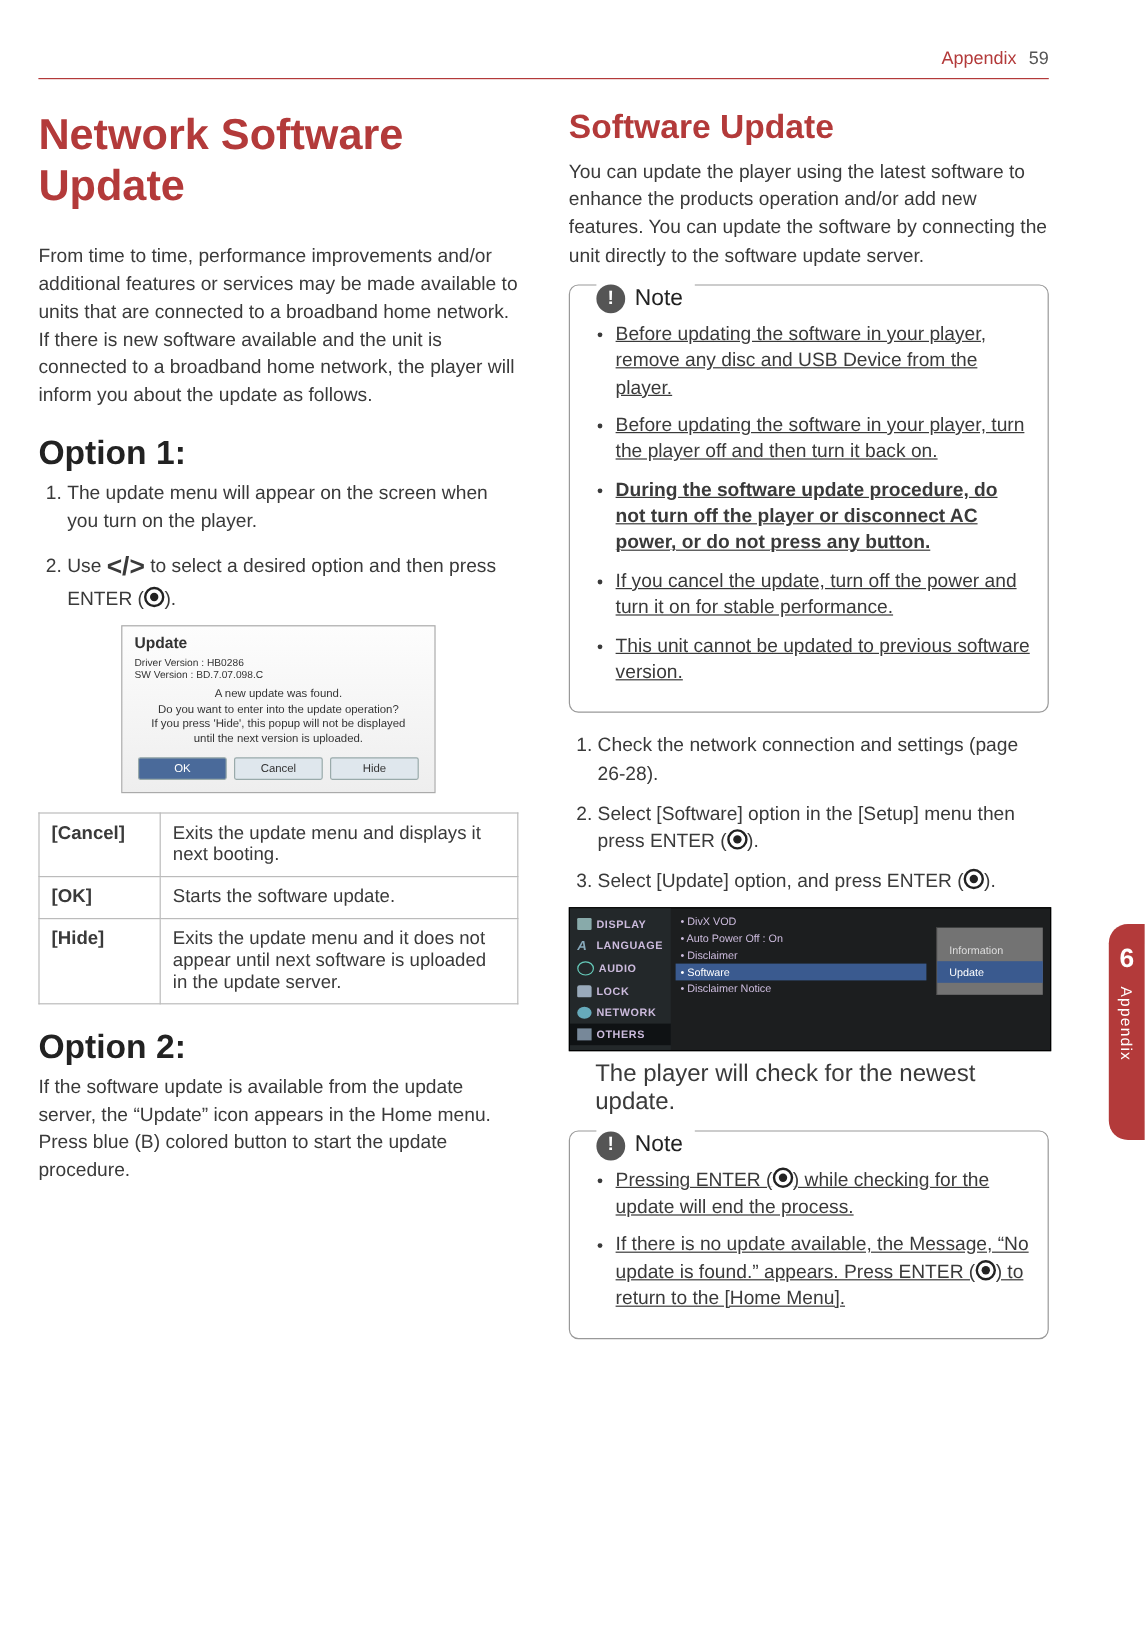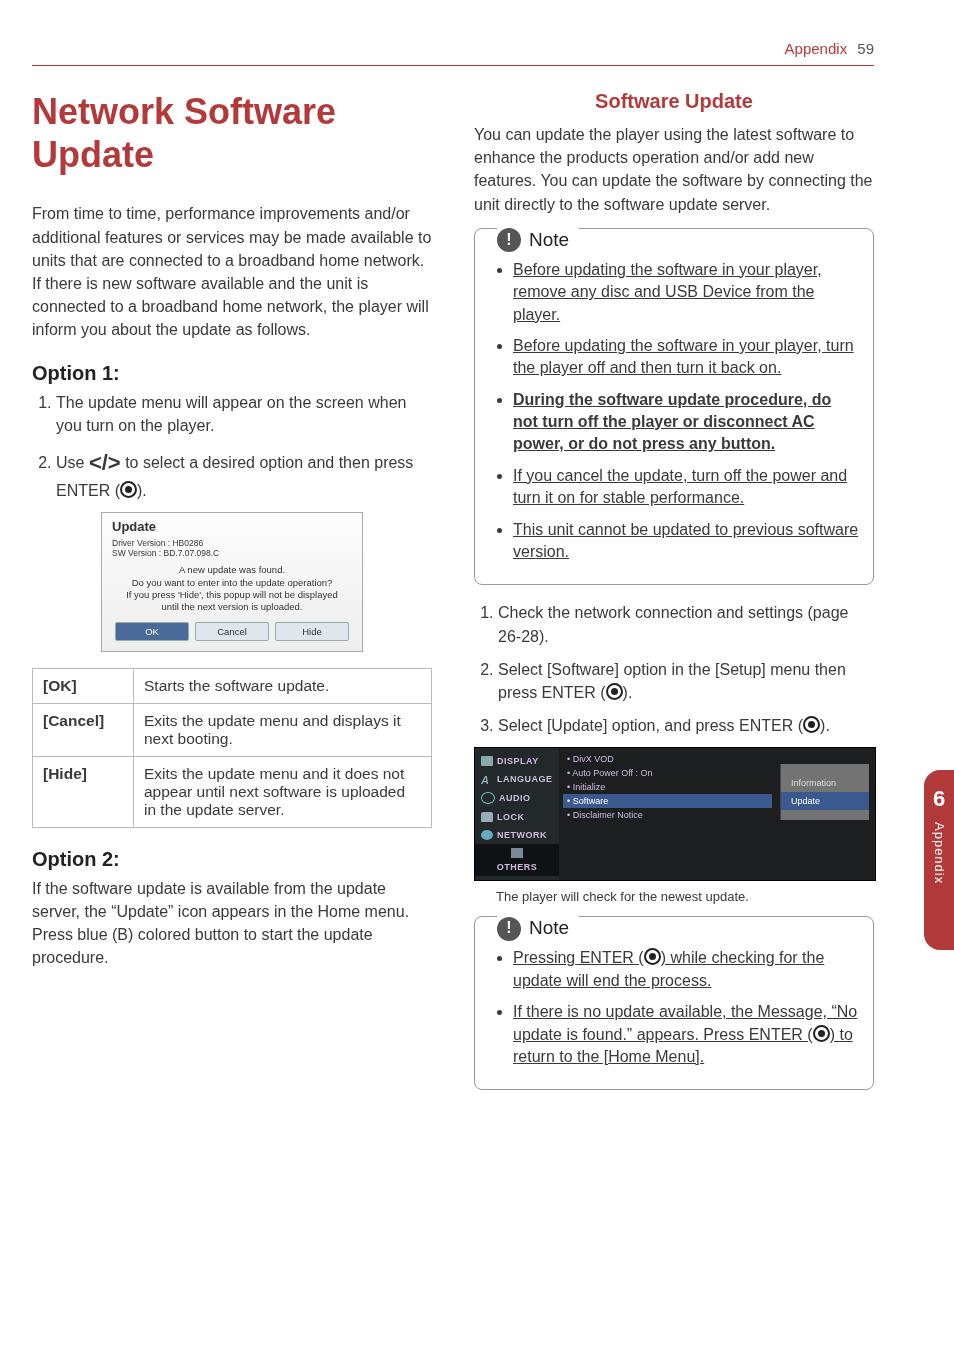--- a/index.html
+++ b/index.html
@@ -36,28 +36,27 @@
     min-width: 0;
   }
   h1.red {
     font-size: 36px;
     font-weight: 600;
     color: #b33a3a;
     margin: 0 0 26px 0;
     line-height: 1.2;
   }
   h2.red {
-    font-size: 20px;
+    font-size: 28px;
     font-weight: 600;
     color: #b33a3a;
     margin: 0 0 10px 0;
-    text-align: center;
   }
   h3.black {
-    font-size: 20px;
+    font-size: 28px;
     font-weight: 600;
     color: #222;
     margin: 20px 0 6px 0;
   }
   p.body {
     font-size: 16px;
     line-height: 1.45;
     margin: 6px 0 12px 0;
     color: #3a3a3a;
   }
@@ -217,21 +216,20 @@
   .setup-menu .side .it {
     display: flex;
     align-items: center;
     gap: 4px;
     padding: 4px 6px;
     font-weight: 700;
     letter-spacing: .5px;
   }
   .setup-menu .side .it.sel {
     background: #0f1214;
-    flex-direction: column;
   }
   .setup-menu .side .ic {
     width: 12px; height: 10px;
     display: inline-block;
   }
   .setup-menu .mid {
     flex: 1;
     padding: 4px 8px;
   }
   .setup-menu .mid .row {
@@ -253,21 +251,21 @@
   }
   .setup-menu .pop .pit {
     padding: 4px 10px;
     color: #ddd;
   }
   .setup-menu .pop .pit.sel {
     background: #3a5a8f;
     color: #fff;
   }
   .caption {
-    font-size: 13px;
+    font-size: 20px;
     margin: 4px 0 10px 22px;
   }
   
   .side-tab {
     position: absolute;
     right: 0;
     top: 770px;
     width: 30px;
     height: 180px;
     background: #b33a3a;
@@ -325,26 +323,26 @@
         <div class="btns">
           <div class="btn sel">OK</div>
           <div class="btn">Cancel</div>
           <div class="btn">Hide</div>
         </div>
       </div>
 
       <table class="opts">
         <tbody>
             <tr>
+          <td class="k">[Cancel]</td>
+          <td>Exits the update menu and displays it next booting.</td>
+        </tr>
+        <tr>
           <td class="k">[OK]</td>
           <td>Starts the software update.</td>
-        </tr>
-        <tr>
-          <td class="k">[Cancel]</td>
-          <td>Exits the update menu and displays it next booting.</td>
         </tr>
         <tr>
           <td class="k">[Hide]</td>
           <td>Exits the update menu and it does not appear until next software is uploaded in the update server.</td>
         </tr>
       </tbody>
         </table>
 
       <h3 class="black">Option 2:</h3>
       <p class="body">If the software update is available from the update server, the “Update” icon appears in the Home menu. Press blue (B) colored button to start the update procedure.</p>
@@ -401,21 +399,21 @@
               <span>NETWORK</span>
             </div>
           <div class="it sel">
               <span class="ic" style="background:#789"></span>
               <span>OTHERS</span>
             </div>
         </div>
         <div class="mid">
           <div class="row">• DivX VOD</div>
           <div class="row">• Auto Power Off             : On</div>
-          <div class="row">• Initialize</div>
+          <div class="row">• Disclaimer</div>
           <div class="row sel">• Software</div>
           <div class="row">• Disclaimer Notice</div>
         </div>
         <div class="pop">
           <div class="pit">Information</div>
           <div class="pit sel">Update</div>
         </div>
       </div>
 
       <div class="caption">The player will check for the newest update.</div>

